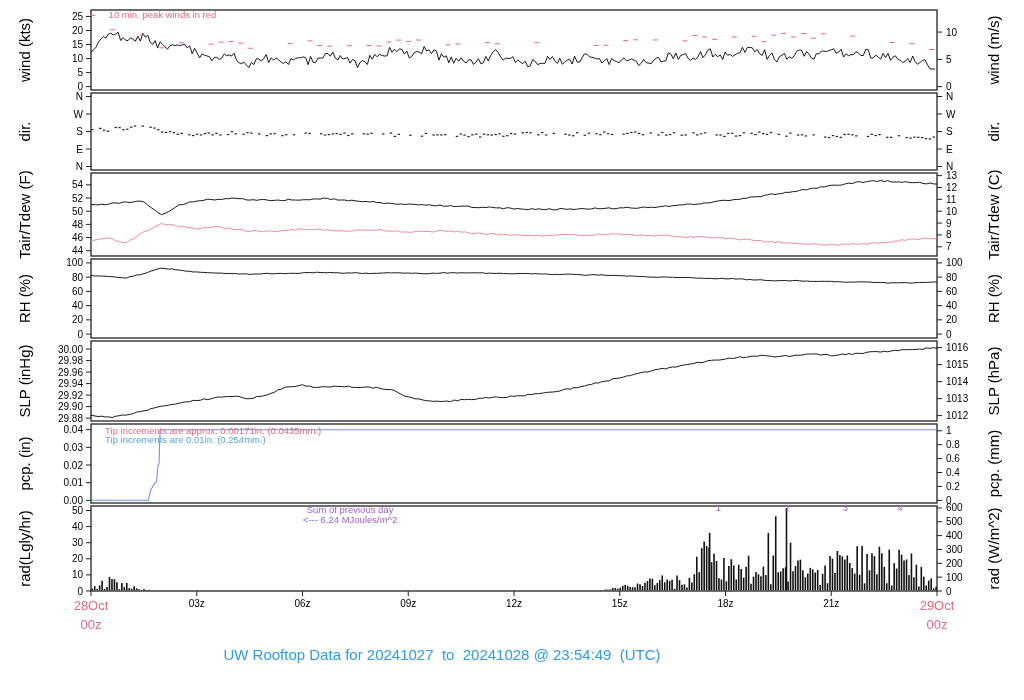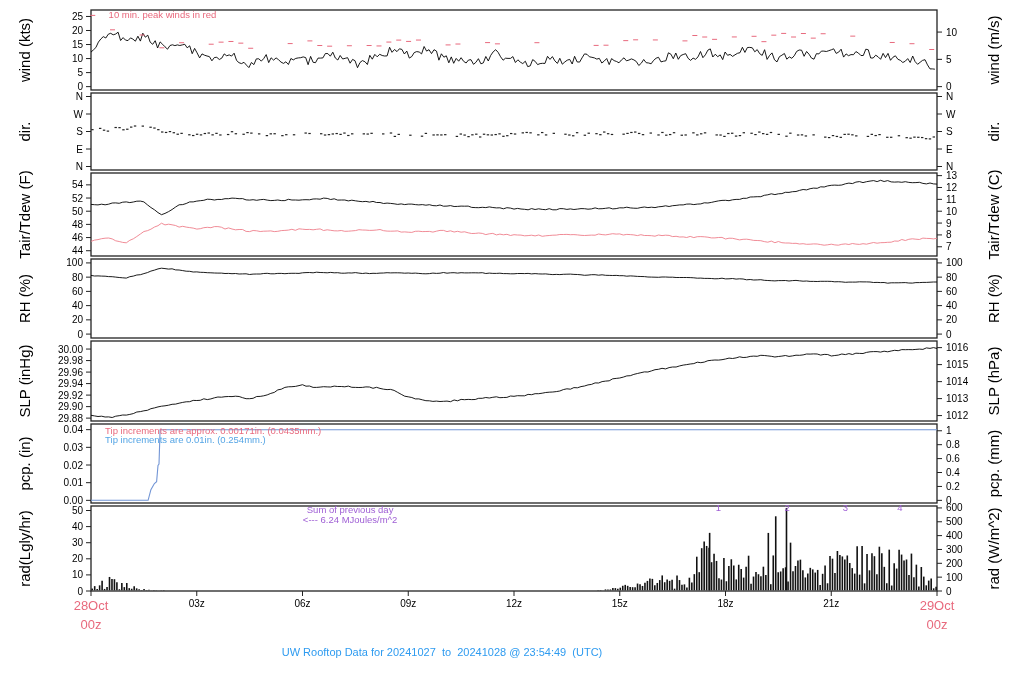--- a/index.html
+++ b/index.html
@@ -1,20 +1,20 @@
 <!DOCTYPE html>
 <html><head>
 <meta charset="utf-8">
 <style>
   html,body{margin:0;padding:0;background:#ffffff;}
   .page{position:relative;width:1024px;height:700px;background:#fff;overflow:hidden;
         font-family:"Liberation Sans","DejaVu Sans",sans-serif;}
   #chart{position:absolute;left:0;top:0;}
   .chart-title{position:absolute;left:0;top:646px;width:884px;text-align:center;
-               font-size:11px;white-space:pre;}
+               font-size:15px;white-space:pre;}
   text.tick{font-family:"Liberation Sans","DejaVu Sans",sans-serif;font-size:10px;fill:#000;}
   text.axlab{font-family:"Liberation Sans","DejaVu Sans",sans-serif;font-size:15px;fill:#000;}
   text.ann{font-family:"Liberation Sans","DejaVu Sans",sans-serif;font-size:9.5px;}
   text.datelab{font-family:"Liberation Sans","DejaVu Sans",sans-serif;font-size:13px;}
 </style>
 </head>
 <body>
 
 <div class="page">
   <svg id="chart" width="1024" height="644" viewBox="0 0 1024 644">

